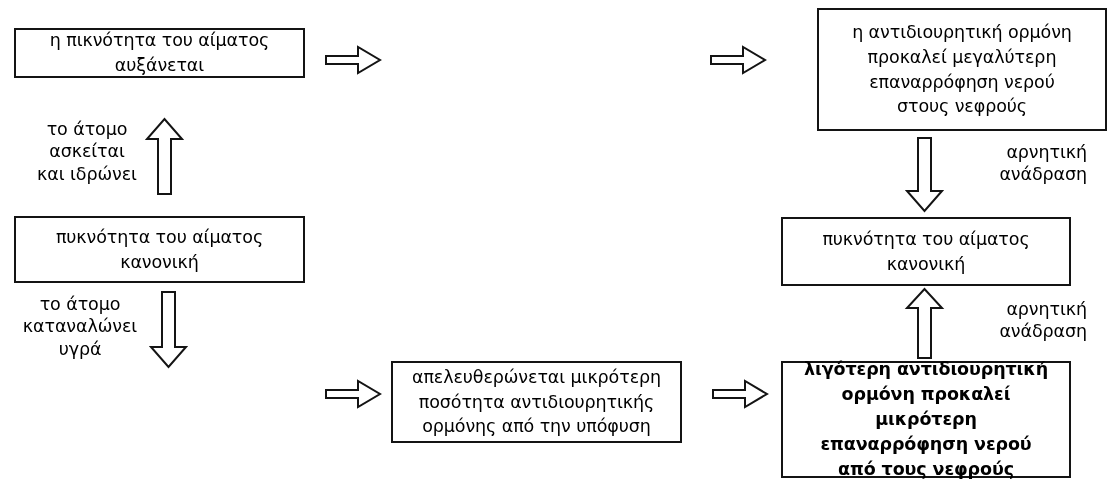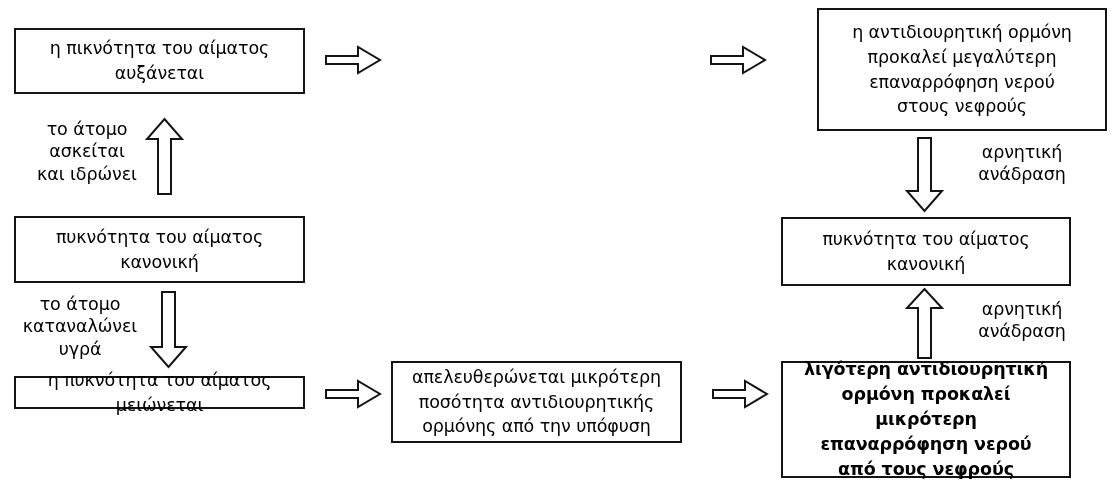--- a/index.html
+++ b/index.html
@@ -33,47 +33,46 @@
   }
   .note {
     position: absolute;
     color: #000000;
     font-size: 17.5px;
     line-height: 1.28;
     white-space: pre-line;
     letter-spacing: -0.1px;
   }
   .note.right-align { text-align: center; }
-  .note.left-align  { text-align: center; }
+  .note.left-align  { text-align: right; }
   .arrow {
     position: absolute;
   }
   .arrow svg { display: block; overflow: visible; }
 </style>
 </head>
 <body>
 
 <div id="canvas">
 
-  <div class="box" style="left:14px; top:28px; width:291px; height:66px;">η πικνότητα του αίματος
+  <div class="box" style="left:14px; top:28px; width:291px; height:50px;">η πικνότητα του αίματος
 αυξάνεται</div>
 
 
   <div class="box" style="left:781px; top:8px; width:290px; height:123px;margin-left:36px;">η αντιδιουρητική ορμόνη
 προκαλεί μεγαλύτερη
 επαναρρόφηση νερού
 στους νεφρούς</div>
 
   <div class="box" style="left:14px; top:216px; width:291px; height:67px;">πυκνότητα του αίματος
 κανονική</div>
 
   <div class="box" style="left:781px; top:217px; width:290px; height:69px;">πυκνότητα του αίματος
 κανονική</div>
 
-  <div class="box" style="left:14px; top:376px; width:291px; height:33px;">η πυκνότητα του αίματος μειώνεται</div>
 
   <div class="box" style="left:391px; top:361px; width:291px; height:82px;">απελευθερώνεται μικρότερη
 ποσότητα αντιδιουρητικής
 ορμόνης από την υπόφυση</div>
 
   <div class="box" style="left:781px; top:361px; width:290px; height:117px;font-weight:bold;">λιγότερη αντιδιουρητική
 ορμόνη προκαλεί μικρότερη
 επαναρρόφηση νερού
 από τους νεφρούς</div>
 

